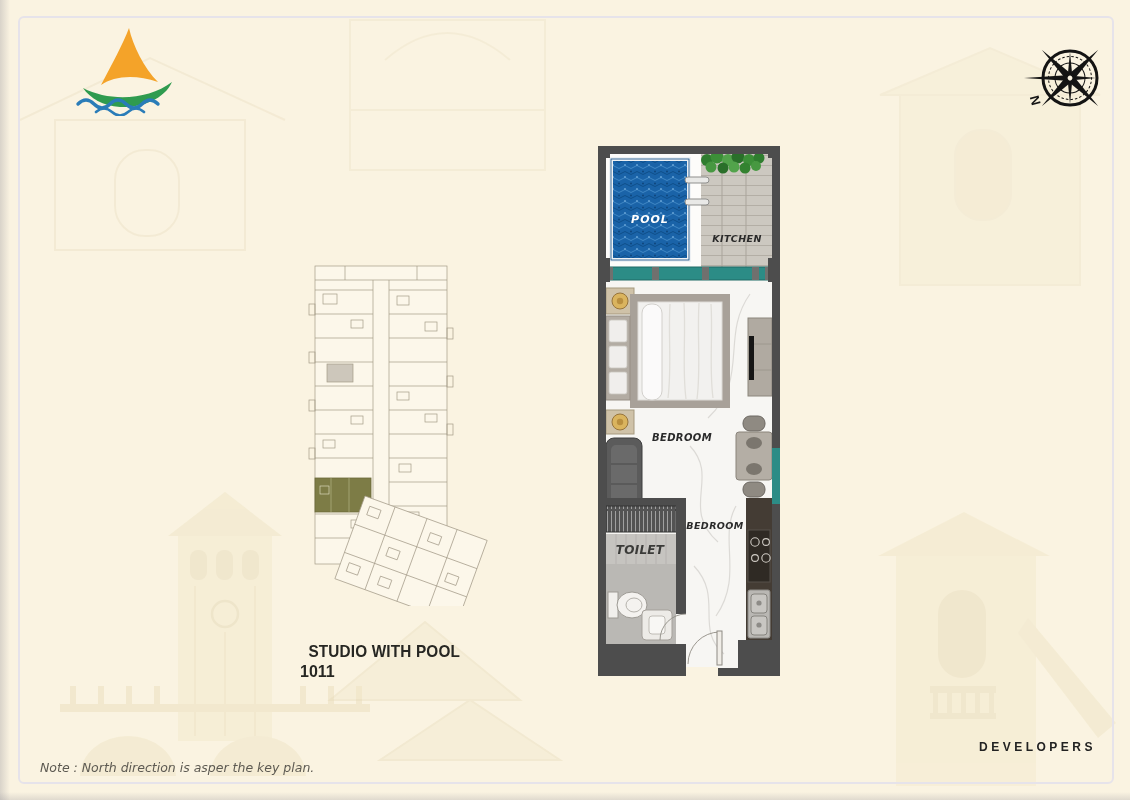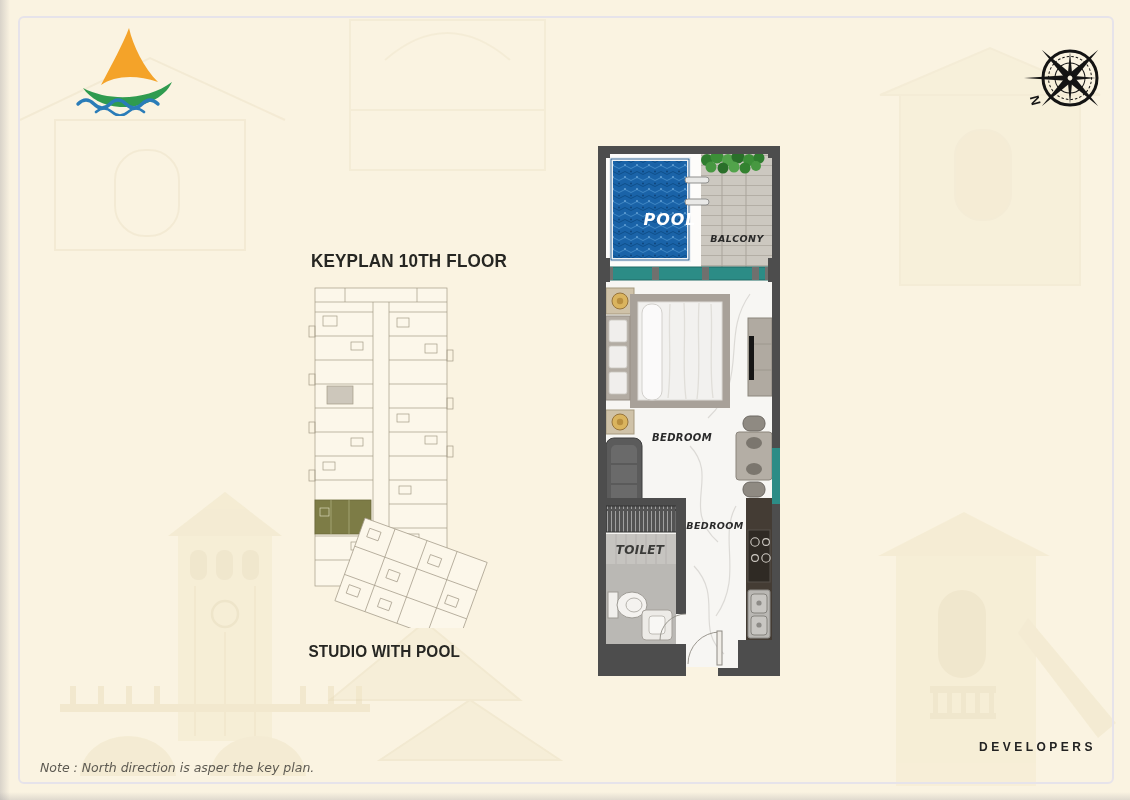--- a/index.html
+++ b/index.html
@@ -36,21 +36,21 @@
   .caption-1{font-size:17px;font-weight:700;letter-spacing:.2px;transform:scaleX(.9);display:inline-block;white-space:nowrap;}
   .caption-2{font-size:16px;font-weight:700;margin-top:1px;}
   
   .plan{position:absolute;left:598px;top:146px;width:182px;height:530px;}
   .plan svg{position:absolute;left:0;top:0;}
   .room-label{
     position:absolute;transform:translate(-50%,-50%);
     font-family:"DejaVu Sans", sans-serif;font-style:italic;font-weight:600;
     color:#2a2a2a;white-space:nowrap;
   }
-  .lbl-pool{color:#ffffff;font-size:16px;letter-spacing:1px;margin-left:20px;}
+  .lbl-pool{color:#ffffff;font-size:11px;letter-spacing:1px;}
   .lbl-balcony{font-size:9.5px;letter-spacing:.4px;}
   .lbl-bedroom{font-size:10px;letter-spacing:.4px;font-style:italic;}
   .lbl-kitchen{font-size:9.5px;letter-spacing:.4px;}
   .lbl-toilet{font-size:12px;letter-spacing:.3px;color:#3b3b39;}
   
   .note{
     position:absolute;left:40px;top:760px;font-family:"DejaVu Sans", sans-serif;
     font-style:italic;font-size:12.5px;color:#5d5a52;
   }
   .developer{position:absolute;right:34px;top:731px;text-align:center;color:#222222;}
@@ -146,21 +146,20 @@
         <polygon points="74,48 48,50.5 48,45.5"></polygon>
       </g>
       <polygon points="48,2 51,48 48,56 45,48" stroke="none" transform="rotate(45 48 48)"></polygon>
       <circle cx="48" cy="48" r="3.2" fill="#faf3e1" stroke-width="1.6"></circle>
     </g>
     <text x="11" y="76" font-size="13" font-weight="bold" fill="#141414" transform="rotate(-105 14 72)">N</text>
   </svg>
 </div>
 
 <div class="keyplan-col">
-  <div><span class="keyplan-title">KEYPLAN 10TH FLOOR</span></div>
   <svg class="keyplan-svg" width="192" height="342" viewBox="0 0 192 342">
     <g stroke="#a49b88" stroke-width="0.7" fill="none">
       <rect x="8" y="2" width="132" height="298" fill="#fcf7ea"></rect>
       <line x1="66" y1="16" x2="66" y2="300"></line>
       <line x1="82" y1="16" x2="82" y2="300"></line>
       <line x1="8" y1="16" x2="140" y2="16"></line>
       <line x1="8" y1="26" x2="66" y2="26"></line>
         <line x1="82" y1="26" x2="140" y2="26"></line>
       <line x1="8" y1="50" x2="66" y2="50"></line>
         <line x1="82" y1="50" x2="140" y2="50"></line>
@@ -220,20 +219,21 @@
         <rect x="40" y="40" width="12" height="9"></rect>
       <rect x="74" y="12" width="12" height="9"></rect>
         <rect x="104" y="44" width="12" height="9"></rect>
       <rect x="8" y="68" width="12" height="9"></rect>
         <rect x="42" y="70" width="12" height="9"></rect>
     </g>
   </svg>
 </div>
 <div class="keyplan-caption">
   <span class="caption-1">STUDIO WITH POOL</span>
+  <div class="caption-2">1011</div>
 </div>
 
 <div class="plan">
   <svg width="182" height="530" viewBox="0 0 182 530">
     <defs>
       <pattern id="pooltex" width="12" height="12" patternUnits="userSpaceOnUse">
         <rect width="12" height="12" fill="#1a63a8"></rect>
         <path d="M0,3 Q3,0 6,3 Q9,6 12,3" stroke="#0e4d8a" stroke-width="1" fill="none"></path>
         <path d="M0,9 Q3,6 6,9 Q9,12 12,9" stroke="#3f87c4" stroke-width="1" fill="none"></path>
         <circle cx="3" cy="7" r="0.9" fill="#6aa6d8"></circle>
@@ -375,21 +375,21 @@
     <rect x="0" y="522" width="182" height="8" fill="#4d4d4d"></rect>
     <rect x="0" y="112" width="12" height="24" fill="#4d4d4d"></rect>
     <rect x="170" y="112" width="12" height="24" fill="#4d4d4d"></rect>
     <rect x="0" y="0" width="12" height="12" fill="#4d4d4d"></rect>
     <rect x="170" y="0" width="12" height="12" fill="#4d4d4d"></rect>
     <rect x="88" y="521" width="32" height="9" fill="#faf3e1"></rect>
     <rect x="174" y="302" width="8" height="56" fill="#2c8c86"></rect>
   </svg>
 
   <span class="room-label lbl-pool" style="left:52px;top:73px">POOL</span>
-  <span class="room-label lbl-balcony" style="left:139px;top:92px">BALCONY</span>
+  <span class="room-label lbl-balcony" style="left:139px;top:92px">KITCHEN</span>
   <span class="room-label lbl-bedroom" style="left:84px;top:291px">BEDROOM</span>
   <span class="room-label lbl-kitchen" style="left:117px;top:379px">BEDROOM</span>
   <span class="room-label lbl-toilet" style="left:42px;top:404px">TOILET</span>
 </div>
 
 <div class="note">Note : North direction is asper the key plan.</div>
 
 <div class="developer">
   <div class="dev-sub">DEVELOPERS</div>
 </div>

